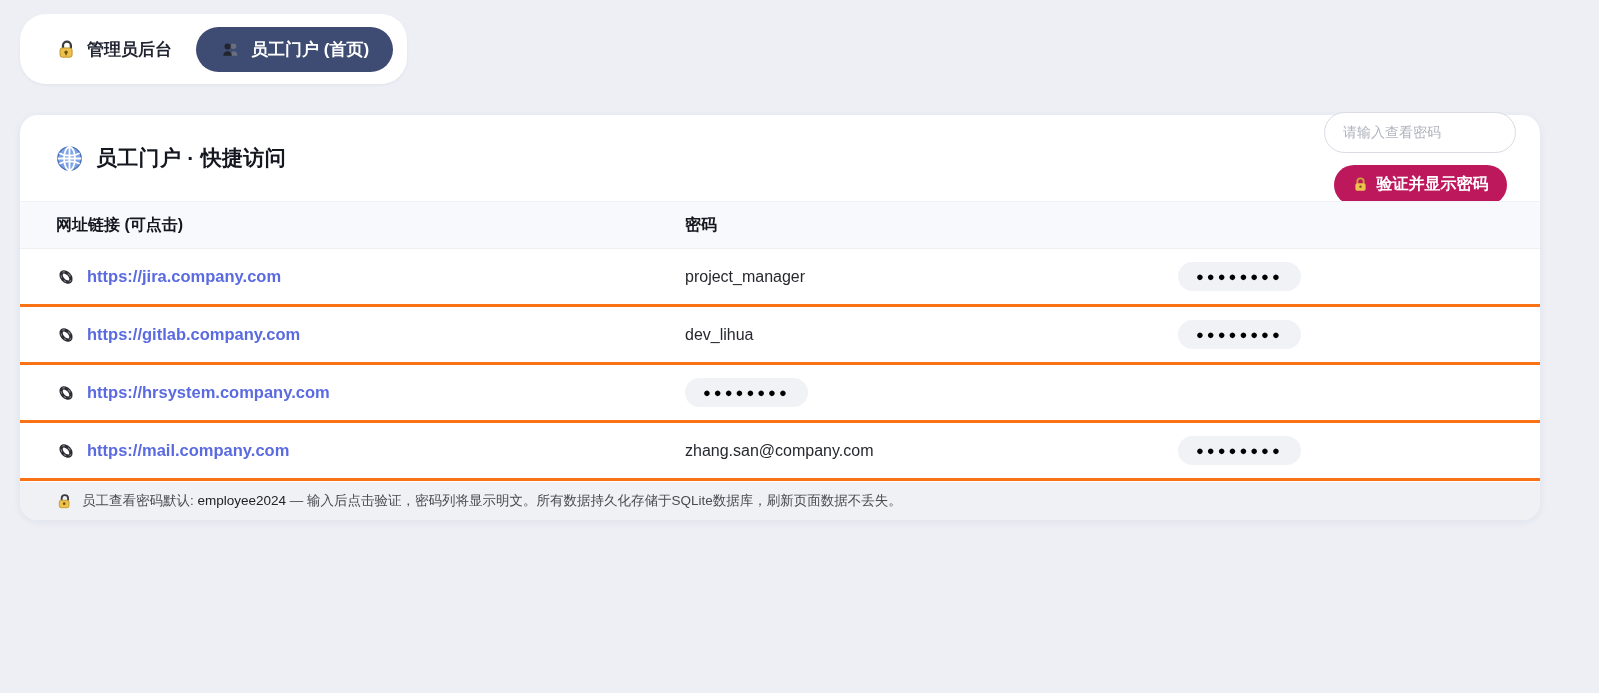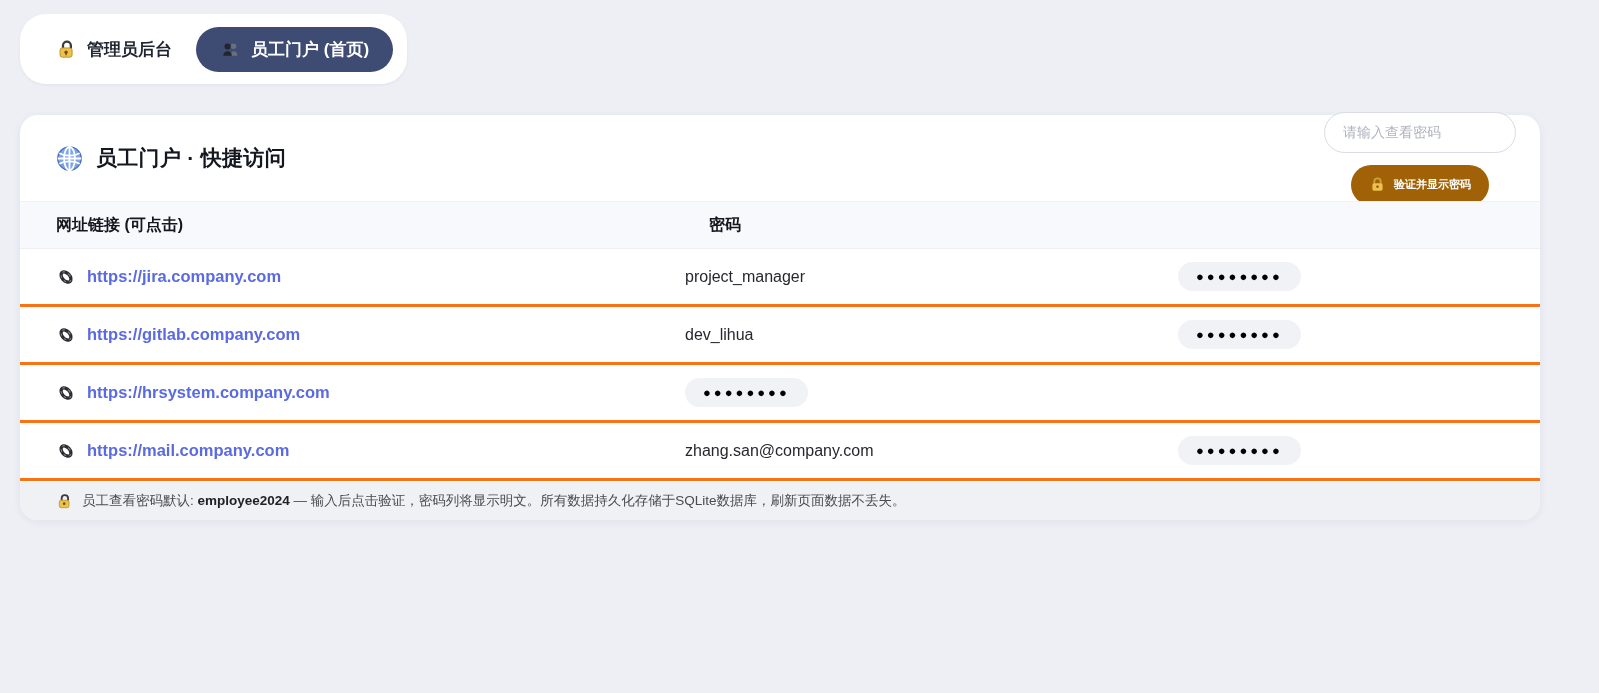--- a/index.html
+++ b/index.html
@@ -81,23 +81,23 @@
     color: #333;
     outline: none;
     background: #fff;
     font-family: inherit;
   }
   .pw-input::placeholder { color: #b0b3bd; }
   .verify-btn {
     height: 40px;
     border: none;
     border-radius: 21px;
-    background: #a16207;
+    background: #be185d;
     color: #ffffff;
-    font-size: 11px;
+    font-size: 16px;
     font-weight: 700;
     padding: 0 18px;
     display: flex;
     align-items: center;
     gap: 8px;
     cursor: pointer;
     font-family: inherit;
     white-space: nowrap;
   }
   .verify-btn .bicon { width: 17px; height: 17px; }
@@ -107,21 +107,20 @@
   .trow {
     display: grid;
     grid-template-columns: 665px 493px 1fr;
     align-items: center;
   }
   .thead {
     height: 48px;
     background: #f8f9fc;
     border-top: 1px solid #f1f2f6;
     border-bottom: 1px solid #eef0f3;
-    gap: 24px;
   }
   .thead .th {
     font-size: 16px;
     font-weight: 700;
     color: #14171f;
   }
   .tr {
     height: 58px;
     border-bottom: 3px solid #f97316;
   }
@@ -159,21 +158,21 @@
     display: flex;
     align-items: center;
     gap: 9px;
     padding: 0 36px;
     font-size: 13.5px;
     color: #4a4a52;
     white-space: nowrap;
     overflow: hidden;
   }
   .card-footer .ficon { width: 17px; height: 17px; flex: none; }
-  .note-strong { font-weight: 700; color: #202229; }
+  .note-strong { font-weight: 400; color: #202229; }
 </style>
 </head>
 <body>
 
 <div class="tabbar">
   <div class="tab">
     <span class="ticon">
       <svg viewBox="0 0 24 24" width="21" height="21">
         <path d="M8 11V7.5a4.5 4.5 0 0 1 9 0V11" stroke="#3a3a40" stroke-width="2.6" fill="none"></path>
         <rect x="4.6" y="10.2" width="13.8" height="10.6" rx="2.6" fill="#eec04d" stroke="#b98c1e" stroke-width="1"></rect>

